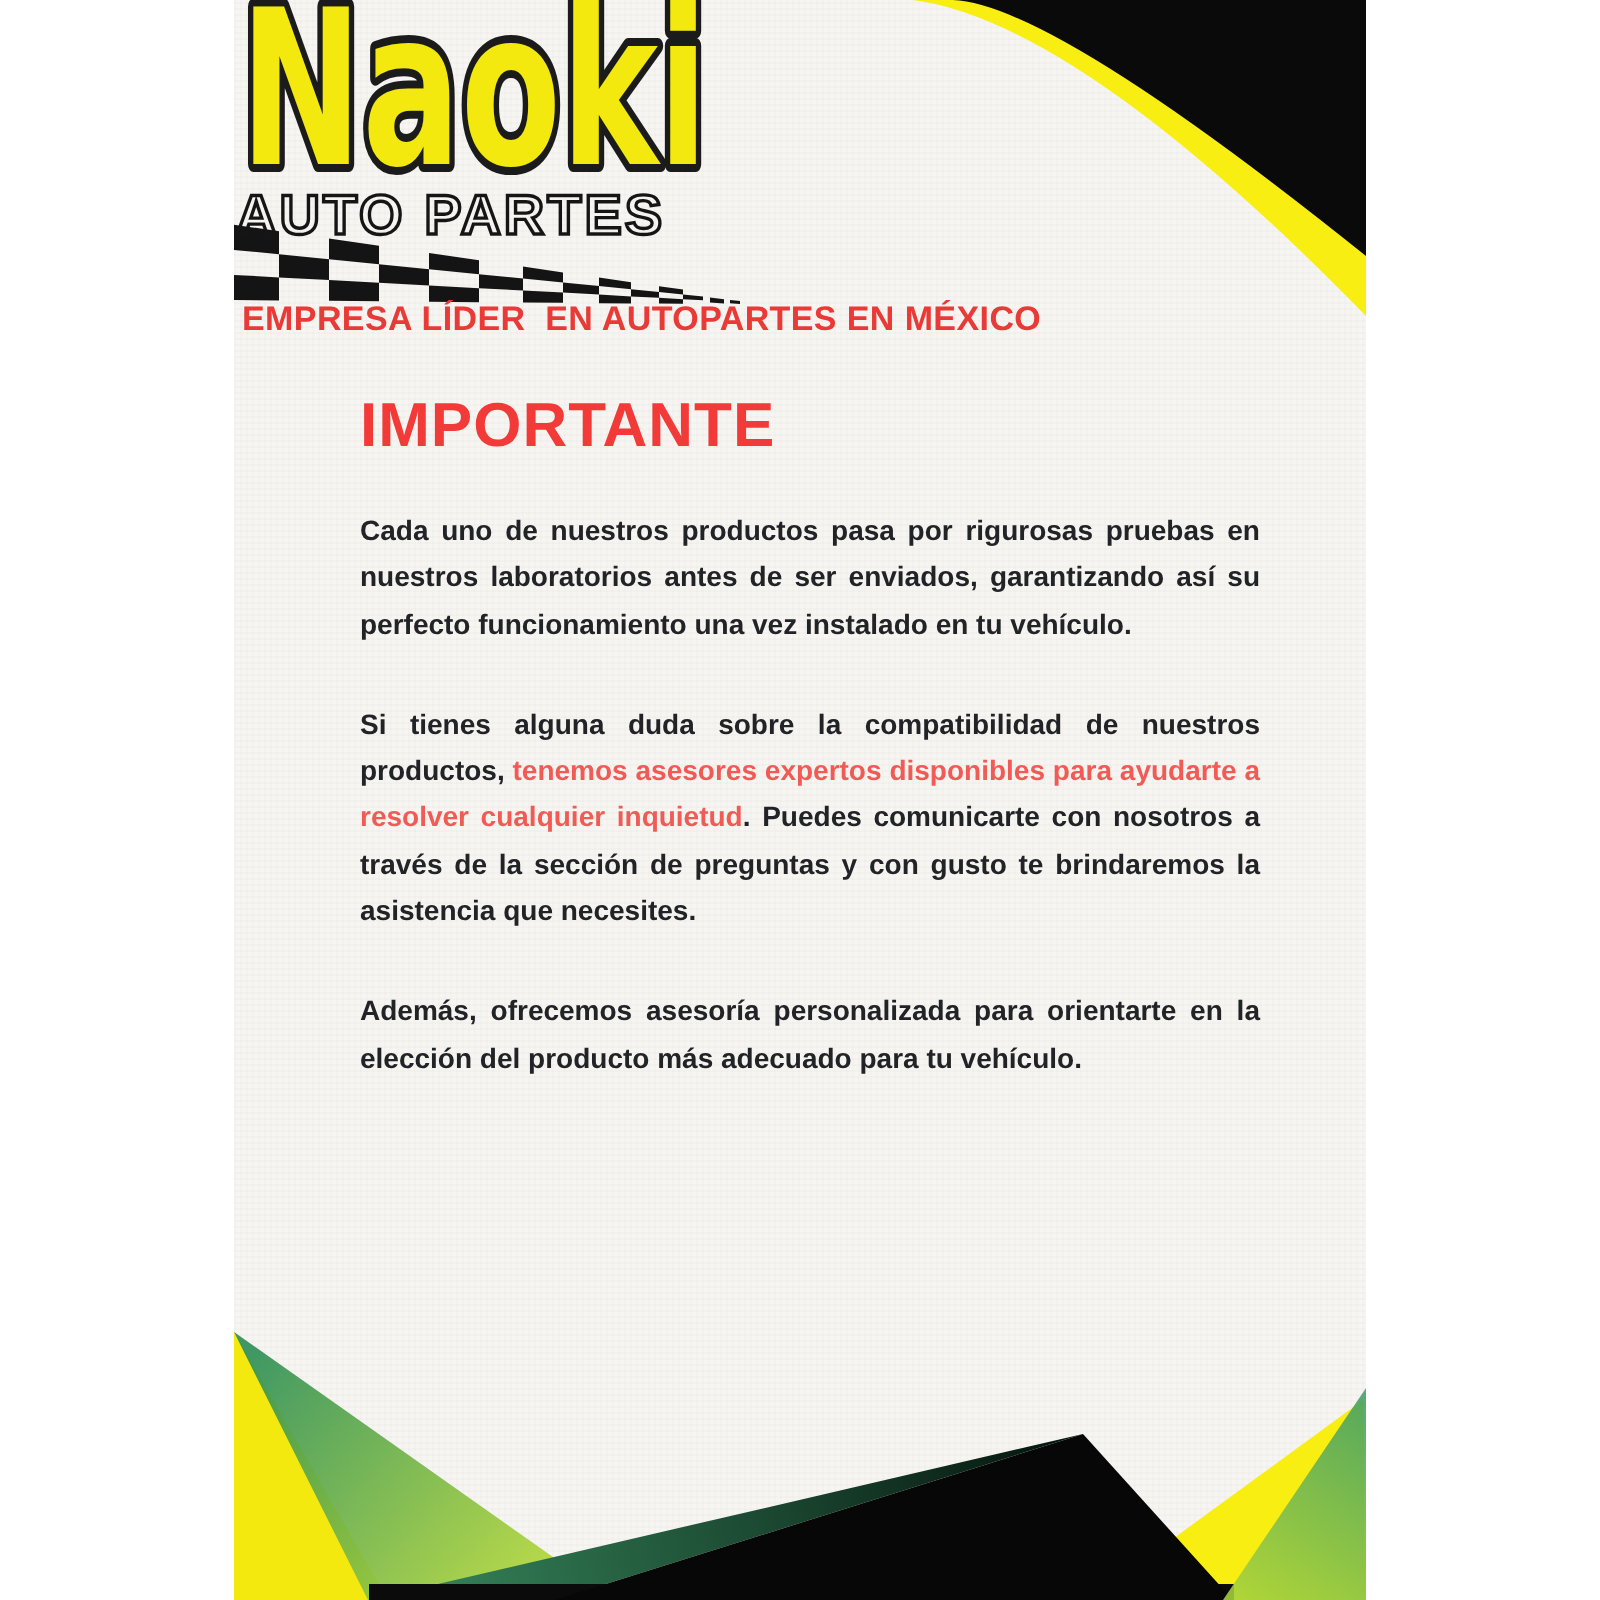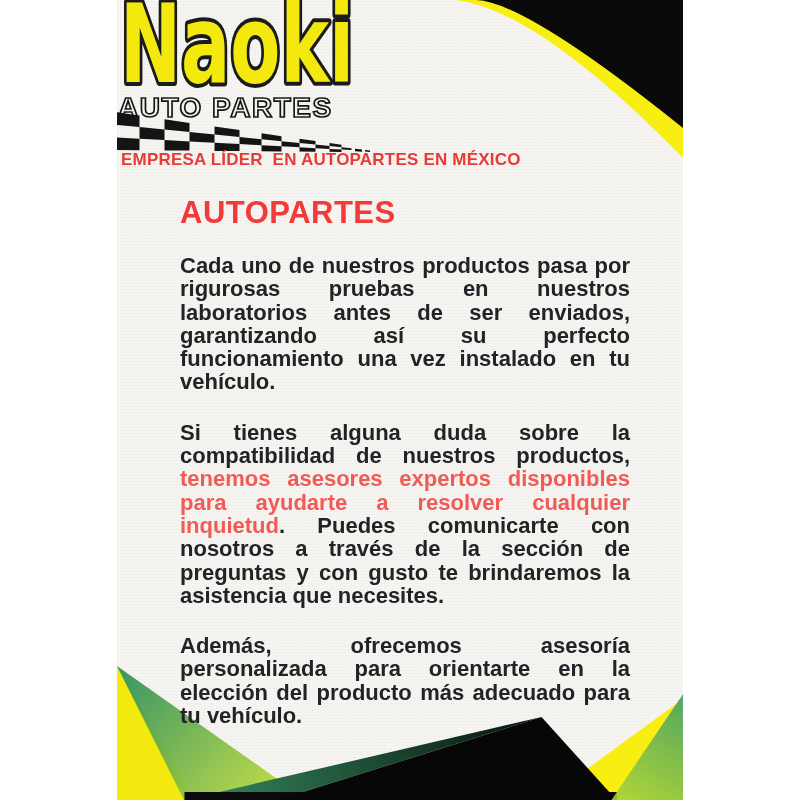--- a/index.html
+++ b/index.html
@@ -19,21 +19,21 @@
               fill:var(--brand-yellow,#f3e90e);}
   .autopartes{position:absolute;left:1px;top:92px;font-size:28px;font-weight:bold;
               letter-spacing:1.5px;color:transparent;-webkit-text-stroke:1.7px #151515;
               white-space:nowrap;}
   .tagline{position:absolute;left:4px;top:150px;font-size:17px;font-weight:bold;
            color:var(--tagline-red,#e83a36);white-space:pre;letter-spacing:0.2px;}
 
   .content{position:absolute;left:63px;top:197px;width:450px;}
   .content h1{margin:0 0 26px 0;font-size:31px;line-height:31px;font-weight:bold;
               letter-spacing:0.5px;color:var(--accent-red,#f23a38);}
-  .content p{margin:0 0 27px 0;font-size:22px;line-height:23.3px;font-weight:bold;
+  .content p{margin:0 0 27px 0;font-size:14px;line-height:23.3px;font-weight:bold;
              color:var(--ink,#222326);text-align:justify;}
   .content p:last-child{margin-bottom:0;}
   .hl{color:var(--highlight-red,#f15b56);}
 </style>
 </head>
 <body>
 
 <div class="canvas">
   <div class="flyer">
 
@@ -86,20 +86,20 @@
 
     <div class="logo-block">
       <svg class="brand-svg" width="260" height="94" viewBox="0 0 260 94">
         <text class="brand-text" x="3" y="82" font-size="108" textLength="234" lengthAdjust="spacingAndGlyphs">Naoki</text>
       </svg>
       <div class="autopartes">AUTO PARTES</div>
       <div class="tagline">EMPRESA LÍDER  EN AUTOPARTES EN MÉXICO</div>
     </div>
 
     <div class="content">
-      <h1>AUTOPARTES</h1>
+      <h1>IMPORTANTE</h1>
       <p>Cada uno de nuestros productos pasa por rigurosas pruebas en nuestros laboratorios antes de ser enviados, garantizando así su perfecto funcionamiento una vez instalado en tu vehículo.</p>
       <p><span>Si tienes alguna duda sobre la compatibilidad de nuestros productos, </span><span class="hl">tenemos asesores expertos disponibles para ayudarte a resolver cualquier inquietud</span><span>. Puedes comunicarte con nosotros a través de la sección de preguntas y con gusto te brindaremos la asistencia que necesites.</span></p>
       <p>Además, ofrecemos asesoría personalizada para orientarte en la elección del producto más adecuado para tu vehículo.</p>
     </div>
 
   </div>
 </div>
 
 </body></html>

